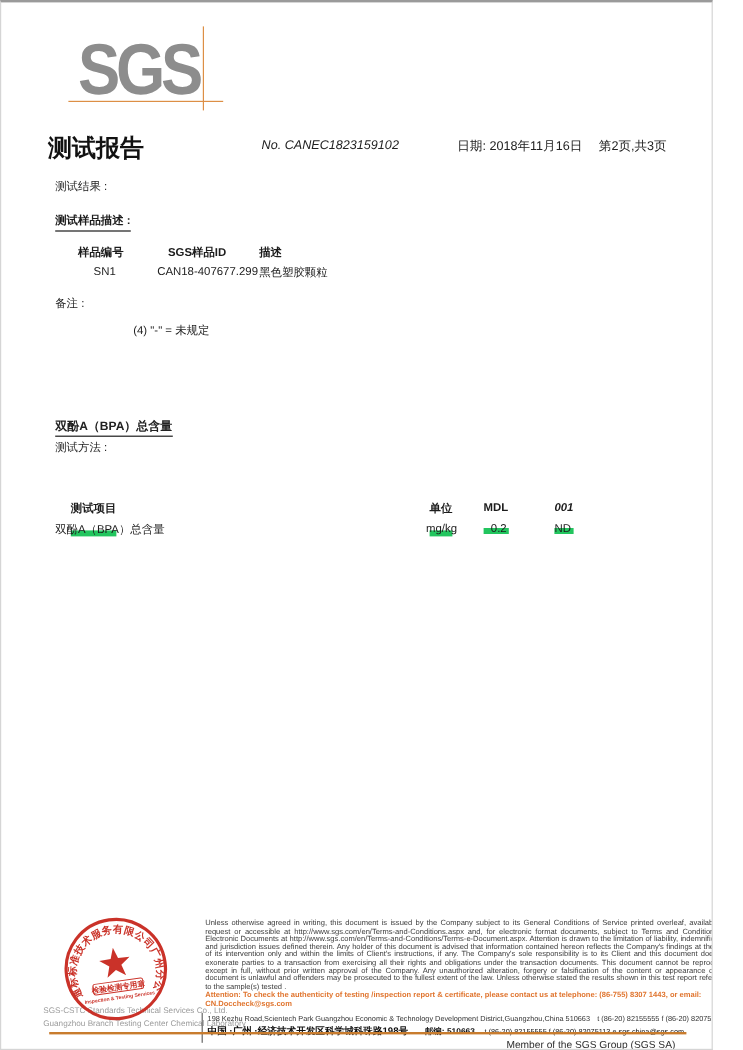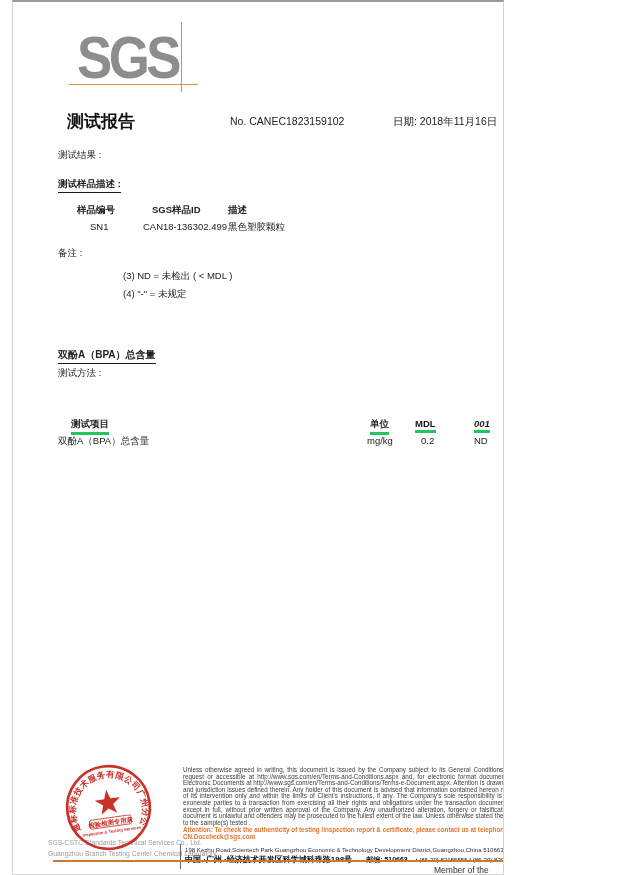--- a/index.html
+++ b/index.html
@@ -1,51 +1,51 @@
 <!DOCTYPE html>
 <html><head>
 <meta charset="utf-8">
 <style>
   * { margin:0; padding:0; box-sizing:border-box; }
   html,body { background:#fff; }
   body { font-family:"Liberation Sans","DejaVu Sans",sans-serif; color:#222; }
   .page {
-    position:relative; width:492px; height:875px; background:#fff;
-    border:1px solid #d5d5d5; border-top:2px solid #9a9a9a; overflow:hidden;margin-left:12px;
+    position:relative; width:594px; height:875px; background:#fff;
+    border:1px solid #d5d5d5; border-top:2px solid #9a9a9a; overflow:hidden;
   }
   .abs { position:absolute; }
   
   .logo-text {
     left:64px; top:30px; font-size:60px; font-weight:bold; color:#8d8d8d;
     letter-spacing:-4px; line-height:52px; transform:scaleX(0.88); transform-origin:left top;
   }
   .crop-v { left:168px; top:20px; width:1px; height:70px; background:#dd8f45; }
   .crop-h { left:56px; top:82px; width:129px; height:1px; background:#dd8f45; }
   
-  .report-title { left:54px; top:108px; font-size:17px; font-weight:bold; color:#111; }
-  .report-no   { left:217px; top:113px; font-size:10.5px; }
+  .report-title { left:39px; top:108px; font-size:20px; font-weight:bold; color:#111; }
+  .report-no   { left:217px; top:113px; font-size:10.5px;font-style:italic; }
   .report-date { left:380px; top:113px; font-size:10.5px; }
   .report-page { left:498px; top:113px; font-size:10.5px; }
   
   .txt { font-size:9.5px; color:#1c1c1c; }
   .results-label { left:45px; top:147px;text-align:right; }
   .sample-desc-label { left:45px; top:176px; font-weight:bold; border-bottom:1px solid #1c1c1c; padding-bottom:1px; }
   .sample-head { top:202px; font-weight:bold; }
   .sample-row  { top:219px; }
   .c-sn-h { left:64px; }  .c-sn { left:77px; }
   .c-id-h { left:139px; } .c-id { left:130px; }
   .c-de-h { left:215px; } .c-de { left:215px; }
   .notes-label { left:45px; top:245px; }
   .notes-block { left:110px; top:265px; line-height:18px; }
   .bpa-heading { left:45px; top:346px; font-size:10px; font-weight:bold; border-bottom:1px solid #1c1c1c; padding-bottom:1px; }
   .method-label { left:45px; top:365px; }
   .method-text  { left:120px; top:369px; width:470px; line-height:19px; }
   .rt-head { top:416px; font-weight:bold; }
   .rt-row  { top:433px; }
-  .under { border-bottom:3px solid #22c55e; padding-bottom:1px; }
+  .under { border-bottom:5px solid #22c55e; padding-bottom:11px; }
   .rt-item-h { left:58px; } .rt-item { left:45px; }
   .rt-unit-h { left:357px; } .rt-unit { left:354px; }
   .rt-mdl-h { left:402px; } .rt-mdl { left:408px; }
   .rt-001-h { left:461px; font-style:italic; } .rt-001 { left:461px; }
   
   .company-l1 { left:35px; top:837px; font-size:6.8px; color:#9b9b9b; white-space:nowrap; }
   .company-l2 { left:35px; top:848px; font-size:6.8px; color:#9b9b9b; white-space:nowrap; }
   .legal-wrap { left:170px; top:765px; width:438px; }
   .legal-text { font-size:6.3px; line-height:6.6px; color:#3c3c3c; text-align:justify; }
   .attention-text { font-size:6.3px; line-height:6.8px; color:#e0752f; font-weight:bold; margin-top:1px; }
@@ -73,26 +73,25 @@
   <div class="abs report-date">日期: 2018年11月16日</div>
   <div class="abs report-page">第2页,共3页</div>
 
   <div class="abs txt results-label">测试结果 :</div>
   <div class="abs txt sample-desc-label">测试样品描述 :</div>
 
   <div class="abs txt sample-head c-sn-h">样品编号</div>
   <div class="abs txt sample-head c-id-h">SGS样品ID</div>
   <div class="abs txt sample-head c-de-h">描述</div>
   <div class="abs txt sample-row c-sn">SN1</div>
-  <div class="abs txt sample-row c-id">CAN18-136302.499</div>
+  <div class="abs txt sample-row c-id">CAN18-407677.299</div>
   <div class="abs txt sample-row c-de">黑色塑胶颗粒</div>
 
   <div class="abs txt notes-label">备注 :</div>
   <div class="abs txt notes-block">
-    <div>(3) ND = 未检出 ( &lt; MDL )</div>
     <div>(4) "-" = 未规定</div>
   </div>
 
   <div class="abs bpa-heading">双酚A（BPA）总含量</div>
   <div class="abs txt method-label">测试方法 :</div>
 
   <div class="abs txt rt-head rt-item-h under">测试项目</div>
   <div class="abs txt rt-head rt-unit-h under">单位</div>
   <div class="abs txt rt-head rt-mdl-h under">MDL</div>
   <div class="abs txt rt-head rt-001-h under">001</div>

